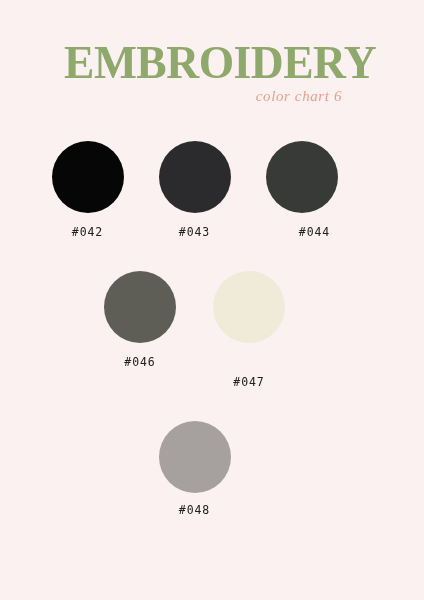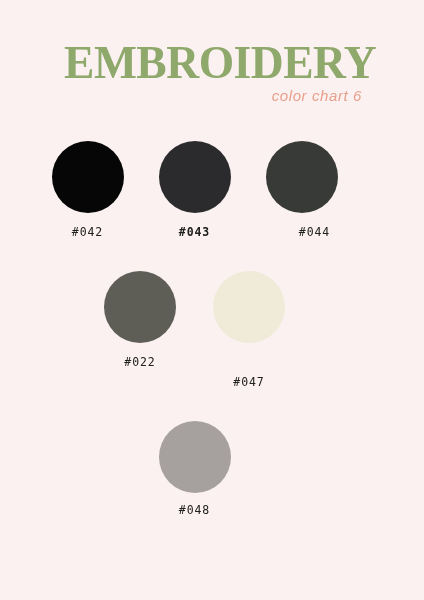--- a/index.html
+++ b/index.html
@@ -43,23 +43,23 @@
     line-height: 46px;
     letter-spacing: -0.5px;
     color: #8fa86b;
     transform: scaleX(0.99);
     transform-origin: left top;
     white-space: nowrap;
   }
 
   .subtitle {
     position: absolute;
-    right: 62px;
+    right: 82px;
     top: 47px;
-    font-family: Liberation Sans, sans-serif;
+    font-family: Liberation Serif, serif;
     font-style: italic;
     font-size: 15px;
     line-height: 18px;
     letter-spacing: 0.6px;
     color: #e8a08c;
     white-space: nowrap;
   }
 
   
   .grid {
@@ -113,32 +113,32 @@
 
   <div class="grid">
 
     <div class="grid-row">
       <div class="swatch-cell">
         <span class="swatch-dot" style="background: rgb(6, 6, 6);"></span>
         <span class="swatch-label" style="color: rgb(32, 32, 31);">#042</span>
       </div>
       <div class="swatch-cell">
         <span class="swatch-dot" style="background: rgb(43, 43, 45);"></span>
-        <span class="swatch-label" style="color: rgb(32, 32, 31); font-weight: bold;">#043</span>
+        <span class="swatch-label" style="color: rgb(32, 32, 31);">#043</span>
       </div>
       <div class="swatch-cell">
         <span class="swatch-dot" style="background: rgb(56, 58, 55);"></span>
         <span class="swatch-label" style="color: rgb(32, 32, 31); margin-left: 26px;">#044</span>
       </div>
     </div>
 
     <div class="grid-row">
       <div class="swatch-cell">
         <span class="swatch-dot" style="background: rgb(94, 94, 87);"></span>
-        <span class="swatch-label" style="color: rgb(32, 32, 31);">#022</span>
+        <span class="swatch-label" style="color: rgb(32, 32, 31);">#046</span>
       </div>
       <div class="swatch-cell">
         <span class="swatch-dot" style="background: rgb(240, 234, 217);"></span>
         <span class="swatch-label" style="color: rgb(32, 32, 31); margin-top: 32px;">#047</span>
       </div>
     </div>
 
     <div class="grid-row">
       <div class="swatch-cell">
         <span class="swatch-dot" style="background: rgb(166, 161, 158);"></span>

